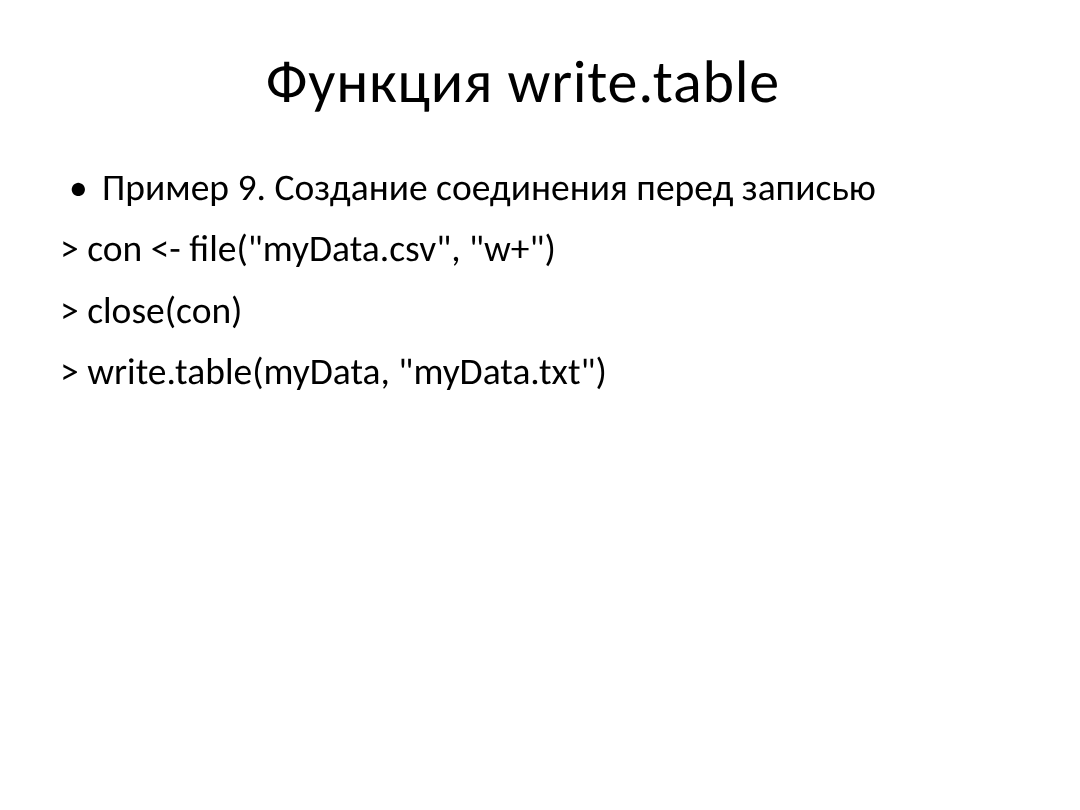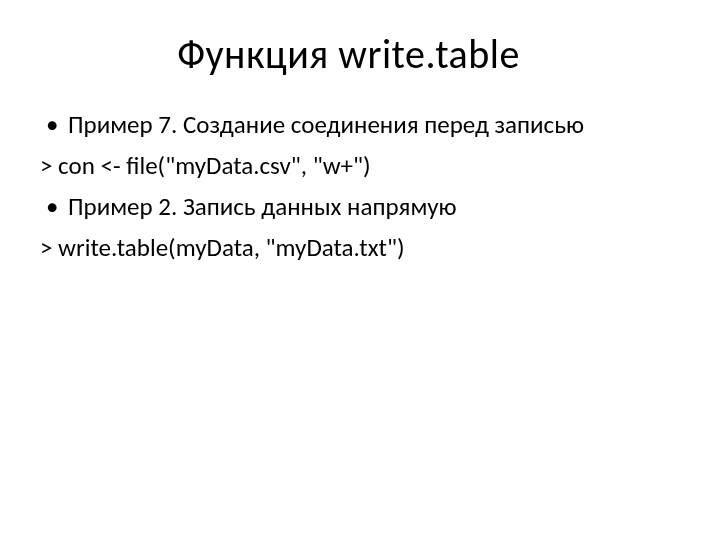--- a/index.html
+++ b/index.html
@@ -46,18 +46,18 @@
     margin: 2px 0 6px 0;
     padding-left: 0;
   }
 </style>
 </head>
 <body>
 
 <div class="slide">
   <div class="title">Функция  write.table</div>
   <div class="body">
-    <div class="bulleted">Пример 7. Создание соединения перед записью</div>
+    <div class="bulleted">Пример 9. Создание соединения перед записью</div>
     <div class="code-line">&gt; con &lt;- file("myData.csv", "w+")</div>
-    <div class="bulleted">Пример 2. Запись данных напрямую</div>
+    <div class="code-line">&gt; close(con)</div>
     <div class="code-line">&gt; write.table(myData, "myData.txt")</div>
   </div>
 </div>
 
 </body></html>

